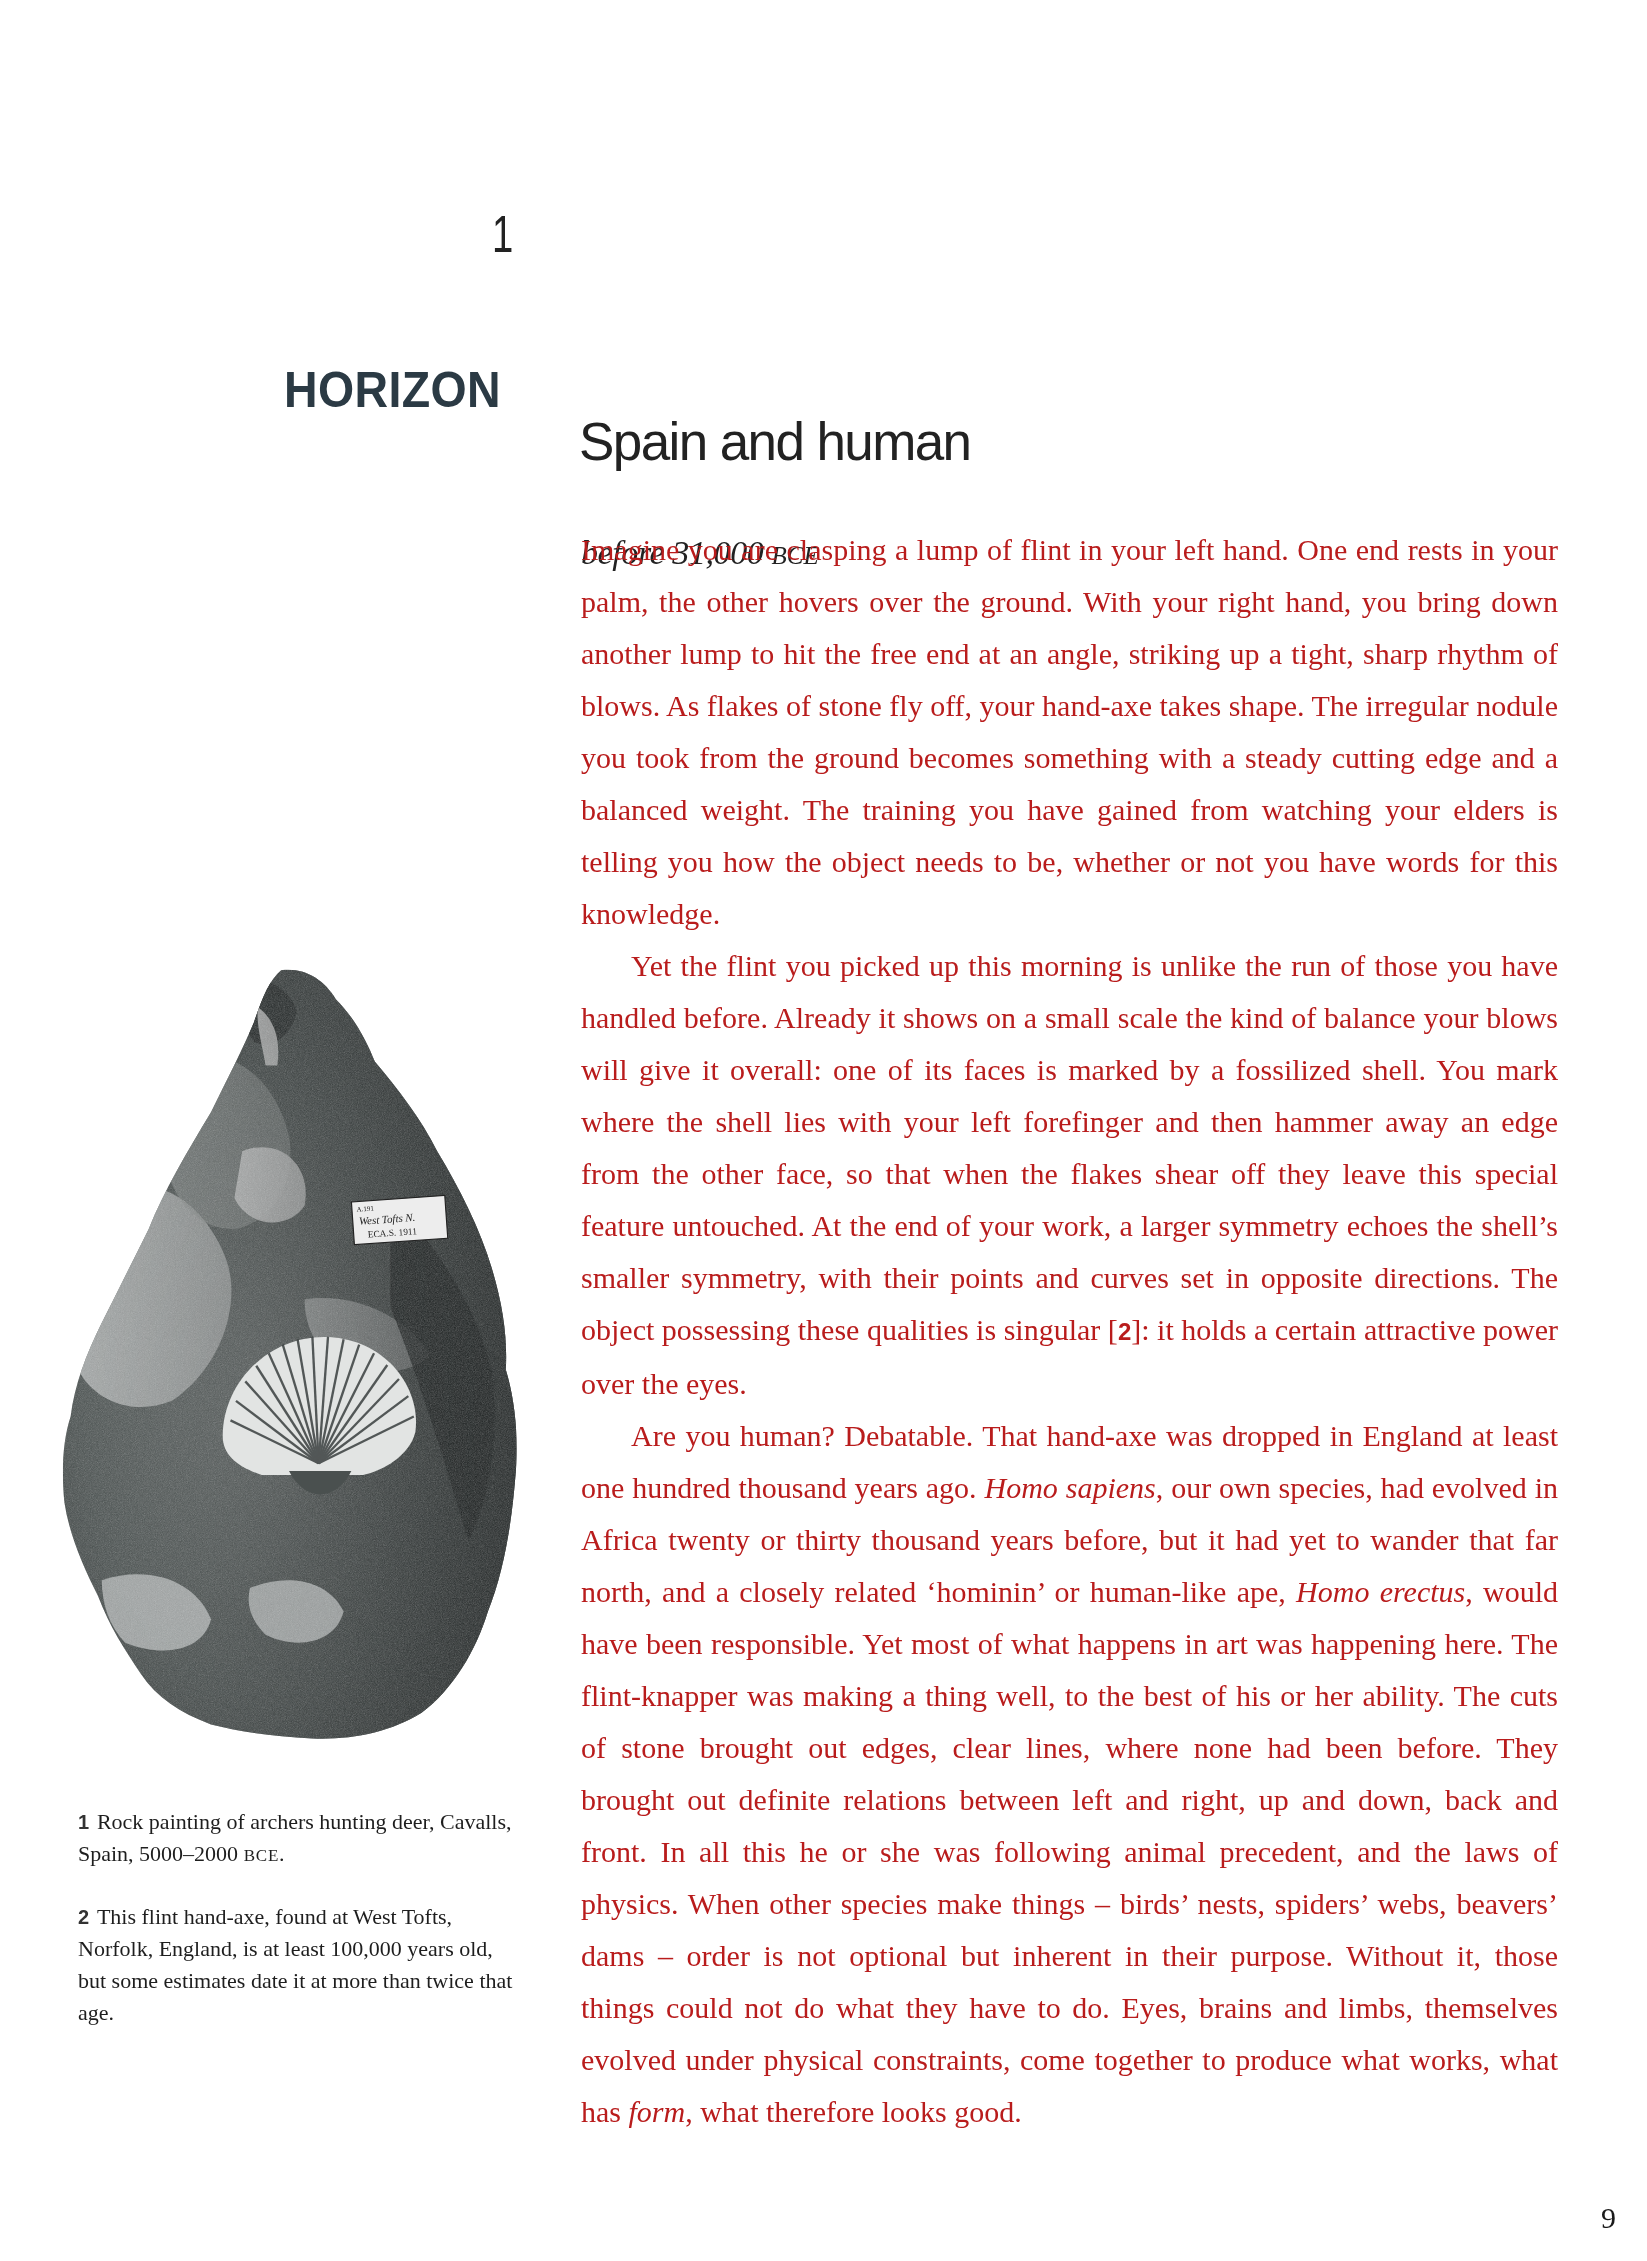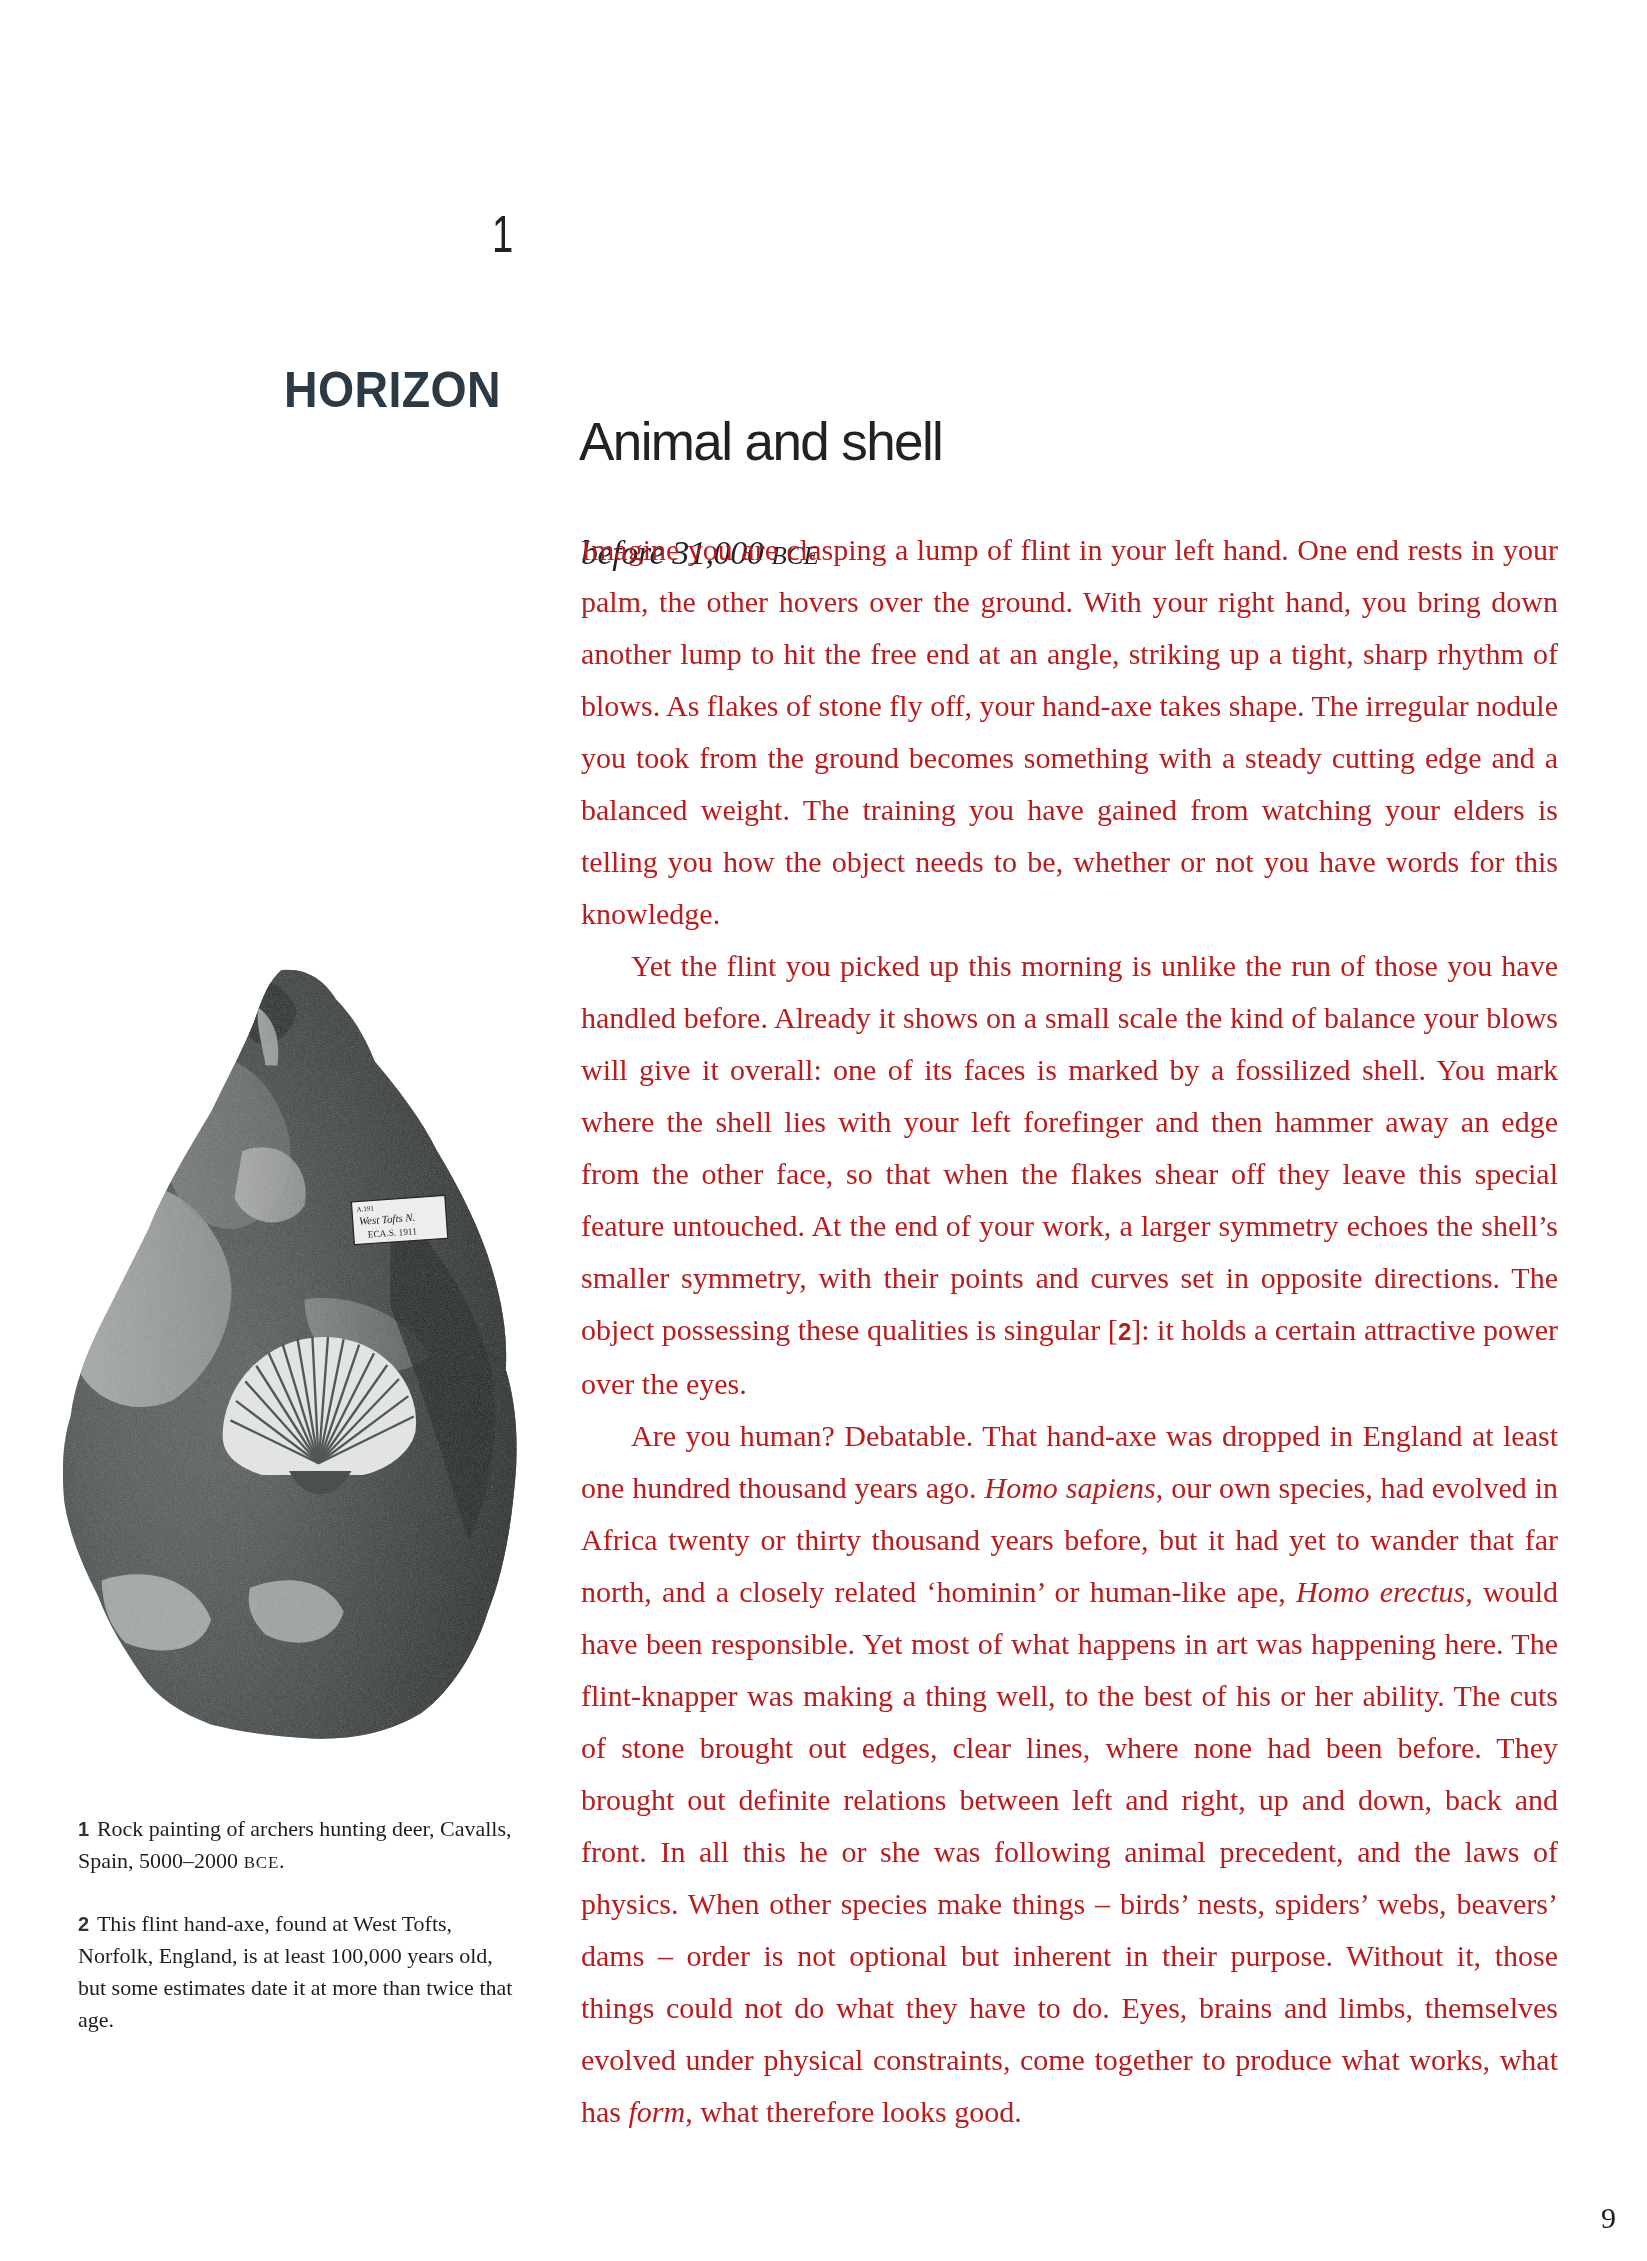--- a/index.html
+++ b/index.html
@@ -45,41 +45,41 @@
 
   .figure {
     left: 55px; top: 964px; width: 468px; height: 784px;
   }
 
   .captions {
     left: 78px; top: 1800px; width: 445px;
     font-family: "Liberation Serif", serif;
     font-size: 22px; line-height: 32px; color: #1e1e1e;
   }
-  .caption { margin: 13px 0 29px 0; }
+  .caption { margin: 6px 0 29px 0; }
   .caption-num {
     font-family: "Liberation Sans", sans-serif; font-weight: bold;
     font-size: 20px; color: #333; margin-right: 7.8px;
   }
   .sc-small { font-size: 17px; letter-spacing: 0.8px; }
 
   .folio {
     left: 1601px; top: 2200px;
     font-family: "Liberation Serif", serif;
     font-size: 30px; line-height: 36px; color: #1a1a1a;
   }
 </style>
 </head>
 <body>
 
 <div class="abs chapter-number">1</div>
 
 <div class="abs section-heading">HORIZON</div>
 
-<div class="abs title">Animal and shell</div>
+<div class="abs title">Spain and human</div>
 
 <div class="abs subtitle"><span>before 31,000 </span><span class="sc">BCE</span></div>
 
 <div class="abs body-text">
   <p>Imagine you are clasping a lump of flint in your left hand. One end rests in your palm, the other hovers over the ground. With your right hand, you bring down another lump to hit the free end at an angle, striking up a tight, sharp rhythm of blows. As flakes of stone fly off, your hand-axe takes shape. The irregular nodule you took from the ground becomes something with a steady cutting edge and a balanced weight. The training you have gained from watching your elders is telling you how the object needs to be, whether or not you have words for this knowledge.</p>
   <p><span>Yet the flint you picked up this morning is unlike the run of those you have handled before. Already it shows on a small scale the kind of balance your blows will give it overall: one of its faces is marked by a fossilized shell. You mark where the shell lies with your left forefinger and then hammer away an edge from the other face, so that when the flakes shear off they leave this special feature untouched. At the end of your work, a larger symmetry echoes the shell’s smaller symmetry, with their points and curves set in opposite directions. The object possessing these qualities is singular [</span><span class="ref">2</span><span>]: it holds a certain attractive power over the eyes.</span></p>
   <p><span>Are you human? Debatable. That hand-axe was dropped in England at least one hundred thousand years ago. </span><em>Homo sapiens</em><span>, our own species, had evolved in Africa twenty or thirty thousand years before, but it had yet to wander that far north, and a closely related ‘hominin’ or human-like ape, </span><em>Homo erectus</em><span>, would have been responsible. Yet most of what happens in art was happening here. The flint-knapper was making a thing well, to the best of his or her ability. The cuts of stone brought out edges, clear lines, where none had been before. They brought out definite relations between left and right, up and down, back and front. In all this he or she was following animal precedent, and the laws of physics. When other species make things – birds’ nests, spiders’ webs, beavers’ dams – order is not optional but inherent in their purpose. Without it, those things could not do what they have to do. Eyes, brains and limbs, themselves evolved under physical constraints, come together to produce what works, what has </span><em>form</em><span>, what therefore looks good.</span></p>
 </div>
 
 <div class="abs figure">

